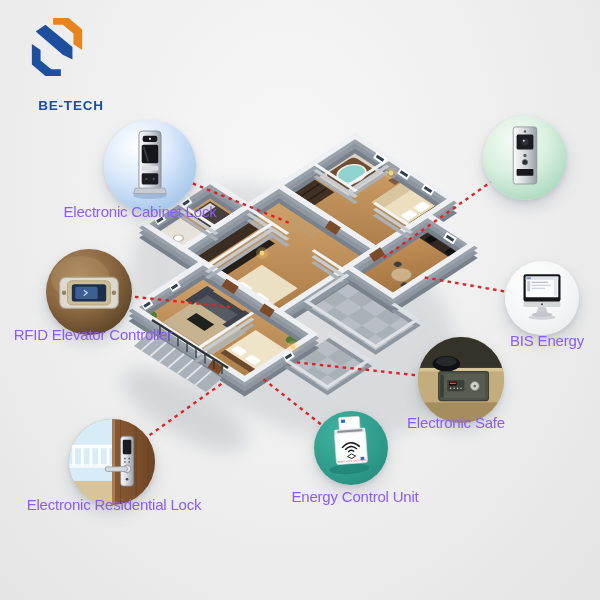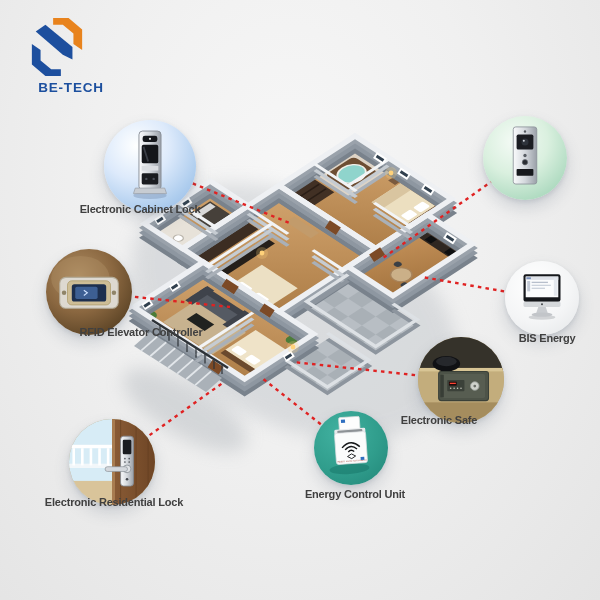--- a/index.html
+++ b/index.html
@@ -16,24 +16,24 @@
     box-shadow:0 8px 16px rgba(80,95,115,.20), 0 2px 4px rgba(80,95,115,.15);}
   .pcircle svg{width:100%;height:100%;}
   .c-blue{background:radial-gradient(circle at 35% 28%, #feffff 0%, #ddeafb 38%, #aecdee 72%, #8fb4e4 100%);}
   .c-green{background:radial-gradient(circle at 38% 30%, #f5fbf6 0%, #daf0df 42%, #aedac0 78%, #97cbab 100%);}
   .c-brown{background:radial-gradient(circle at 38% 32%, #ad8c62 0%, #8a6740 45%, #5c4426 80%, #47341d 100%);}
   .c-gray{background:radial-gradient(circle at 40% 32%, #ffffff 0%, #f4f5f6 55%, #e3e5e7 100%);}
   .c-teal{background:radial-gradient(circle at 36% 30%, #41b1a0 0%, #309d8c 55%, #218578 100%);}
   .c-photo{background:#b9a478;}
   
   .plabel{position:absolute;transform:translateX(-50%);white-space:nowrap;
-    font-size:11px;font-weight:700;color:#404040;letter-spacing:-.2px;}
+    font-size:15px;font-weight:400;color:#8b5cf6;letter-spacing:-.2px;}
   
   .logo{position:absolute;left:28px;top:16px;width:86px;text-align:center;}
-  .logo-text{font-size:13.5px;font-weight:700;color:#1c4f9e;letter-spacing:.8px;margin-top:2px;}
+  .logo-text{font-size:13.5px;font-weight:700;color:#1c4f9e;letter-spacing:.8px;margin-top:20px;}
 </style>
 </head>
 <body>
 
 <div class="stage">
 
   <svg class="scene" width="600" height="600" viewBox="0 0 600 600">
     <defs>
       <linearGradient id="wood" x1="0" y1="0" x2="1" y2="1">
         <stop offset="0" stop-color="#d0a26c"></stop>
@@ -400,19 +400,19 @@
           <circle cx="65" cy="50" r="1"></circle>
           <circle cx="70" cy="50" r="1"></circle>
         </g>
       <circle cx="67.5" cy="58" r="4.5" fill="#dfe2e6" stroke="#8b9197" stroke-width="1"></circle>
       <rect x="42" y="55.5" width="26" height="5.5" rx="2.7" fill="#d4d8dd" stroke="#8b9197" stroke-width="0.8"></rect>
       <circle cx="67.5" cy="70" r="1.5" fill="#44484e"></circle>
     </svg>
   </div>
 
   <div class="plabel" style="left:140px;top:203px;">Electronic Cabinet Lock</div>
-  <div class="plabel" style="left:93px;top:326px;margin-left:48px;">RFID Elevator Controller</div>
+  <div class="plabel" style="left:93px;top:326px;">RFID Elevator Controller</div>
   <div class="plabel" style="left:547px;top:332px;">BIS Energy</div>
-  <div class="plabel" style="left:439px;top:414px;">Electronic Safe</div>
+  <div class="plabel" style="left:456px;top:414px;">Electronic Safe</div>
   <div class="plabel" style="left:355px;top:488px;">Energy Control Unit</div>
   <div class="plabel" style="left:114px;top:496px;">Electronic Residential Lock</div>
 
 </div>
 
 </body></html>

